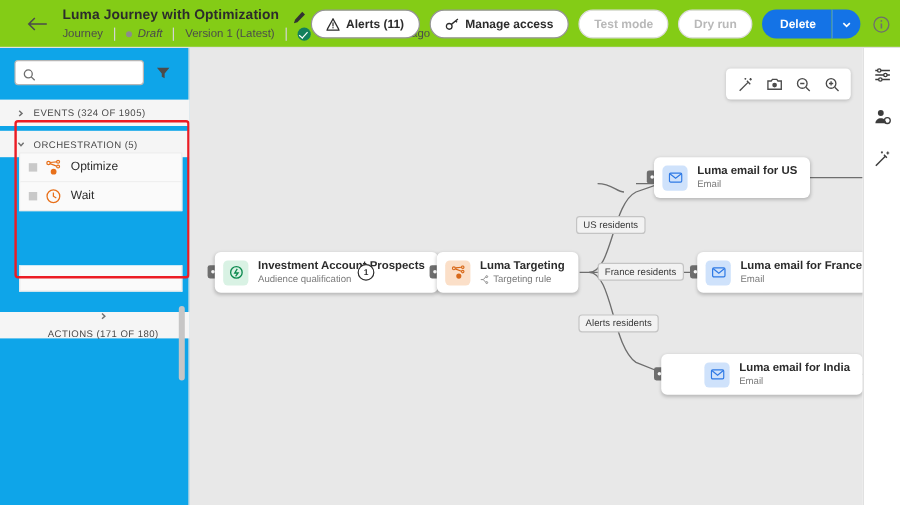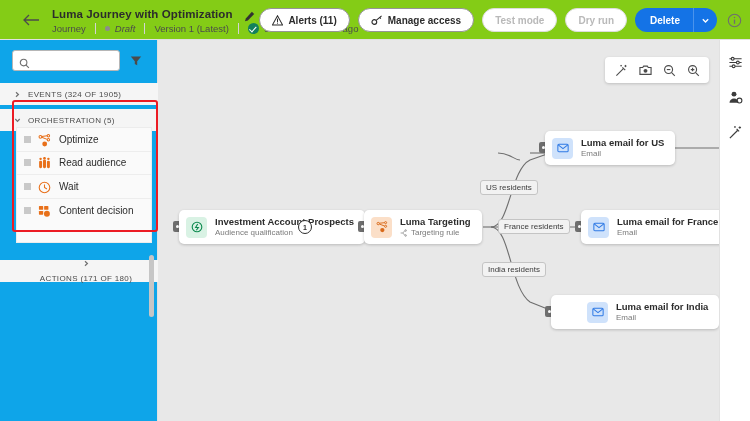--- a/index.html
+++ b/index.html
@@ -350,58 +350,32 @@
             <circle cx="2.6" cy="3" r="1.5"></circle>
               <circle cx="11.2" cy="1.9" r="1.3"></circle>
             <circle cx="11.2" cy="6.2" r="1.3"></circle>
               <path d="M4 2.6 9.9 2 M4 3.6 9.9 5.8"></path>
             <circle cx="7.2" cy="10.8" r="2.6" fill="currentColor" stroke="none"></circle>
           </svg>
         </span>
         <span class="item-label">Optimize</span>
       </div>
 
-      <div class="palette-item">
-        <span class="drag-dots"></span>
-        <span class="item-icon">
-          <svg viewBox="0 0 14 14" fill="currentColor">
-            <rect x="1.2" y="4" width="3.2" height="8" rx="1.4"></rect>
-            <rect x="5.4" y="2.6" width="3.2" height="9.4" rx="1.4"></rect>
-            <rect x="9.6" y="4" width="3.2" height="8" rx="1.4"></rect>
-            <circle cx="2.8" cy="2" r="1.3"></circle>
-              <circle cx="7" cy="1.3" r="1.4"></circle>
-              <circle cx="11.2" cy="2" r="1.3"></circle>
-          </svg>
-        </span>
-        <span class="item-label">Read audience</span>
-      </div>
 
       <div class="palette-item">
         <span class="drag-dots"></span>
         <span class="item-icon">
           <svg viewBox="0 0 14 14" fill="none" stroke="currentColor" stroke-width="1.15">
             <circle cx="7" cy="7" r="5.7"></circle>
               <path d="M7 3.7V7l2.6 1.6"></path>
           </svg>
         </span>
         <span class="item-label">Wait</span>
       </div>
 
-      <div class="palette-item">
-        <span class="drag-dots"></span>
-        <span class="item-icon">
-          <svg viewBox="0 0 14 14" fill="currentColor">
-            <rect x="1" y="1.2" width="4.6" height="4" rx=".7"></rect>
-            <rect x="6.6" y="1.2" width="4.6" height="4" rx=".7"></rect>
-            <rect x="1" y="6.4" width="4.6" height="4" rx=".7"></rect>
-            <circle cx="9.6" cy="9.4" r="3.2"></circle>
-          </svg>
-        </span>
-        <span class="item-label">Content decision</span>
-      </div>
     </div>
 
     <div class="empty-slot" style="top:181px;"></div>
 
     <div class="group-header" style="top:220px;flex-direction:column;">
       <span class="chev right">
         <svg viewBox="0 0 8 8" fill="none" stroke="currentColor" stroke-width="1.4">
             <path d="M1.5 2.3 4 5 6.5 2.3"></path>
           </svg>
       </span>
@@ -502,21 +476,21 @@
               <circle cx="7" cy="1.9" r="1"></circle>
               <circle cx="7" cy="8.1" r="1"></circle>
           </svg>
           <span>Targeting rule</span>
         </span>
       </span>
     </div>
 
     <div class="pill" style="left:322px; top:140px;">US residents</div>
     <div class="pill" style="left:340px; top:179px;">France residents</div>
-    <div class="pill" style="left:324px; top:222px;">India residents</div>
+    <div class="pill" style="left:324px; top:222px;">Alerts residents</div>
 
     <div class="port" style="left:381px; top:102px;"></div>
     <div class="node" style="left:387px; top:91px;">
       <span class="node-icon ni-blue">
         <svg width="12" height="10" viewBox="0 0 14 11" fill="none" stroke="currentColor" stroke-width="1.2">
           <rect x="1" y="1.2" width="12" height="8.6" rx="1.2"></rect>
             <path d="M1.4 1.8 7 6.2l5.6-4.4"></path>
         </svg>
       </span>
       <span class="node-text">

